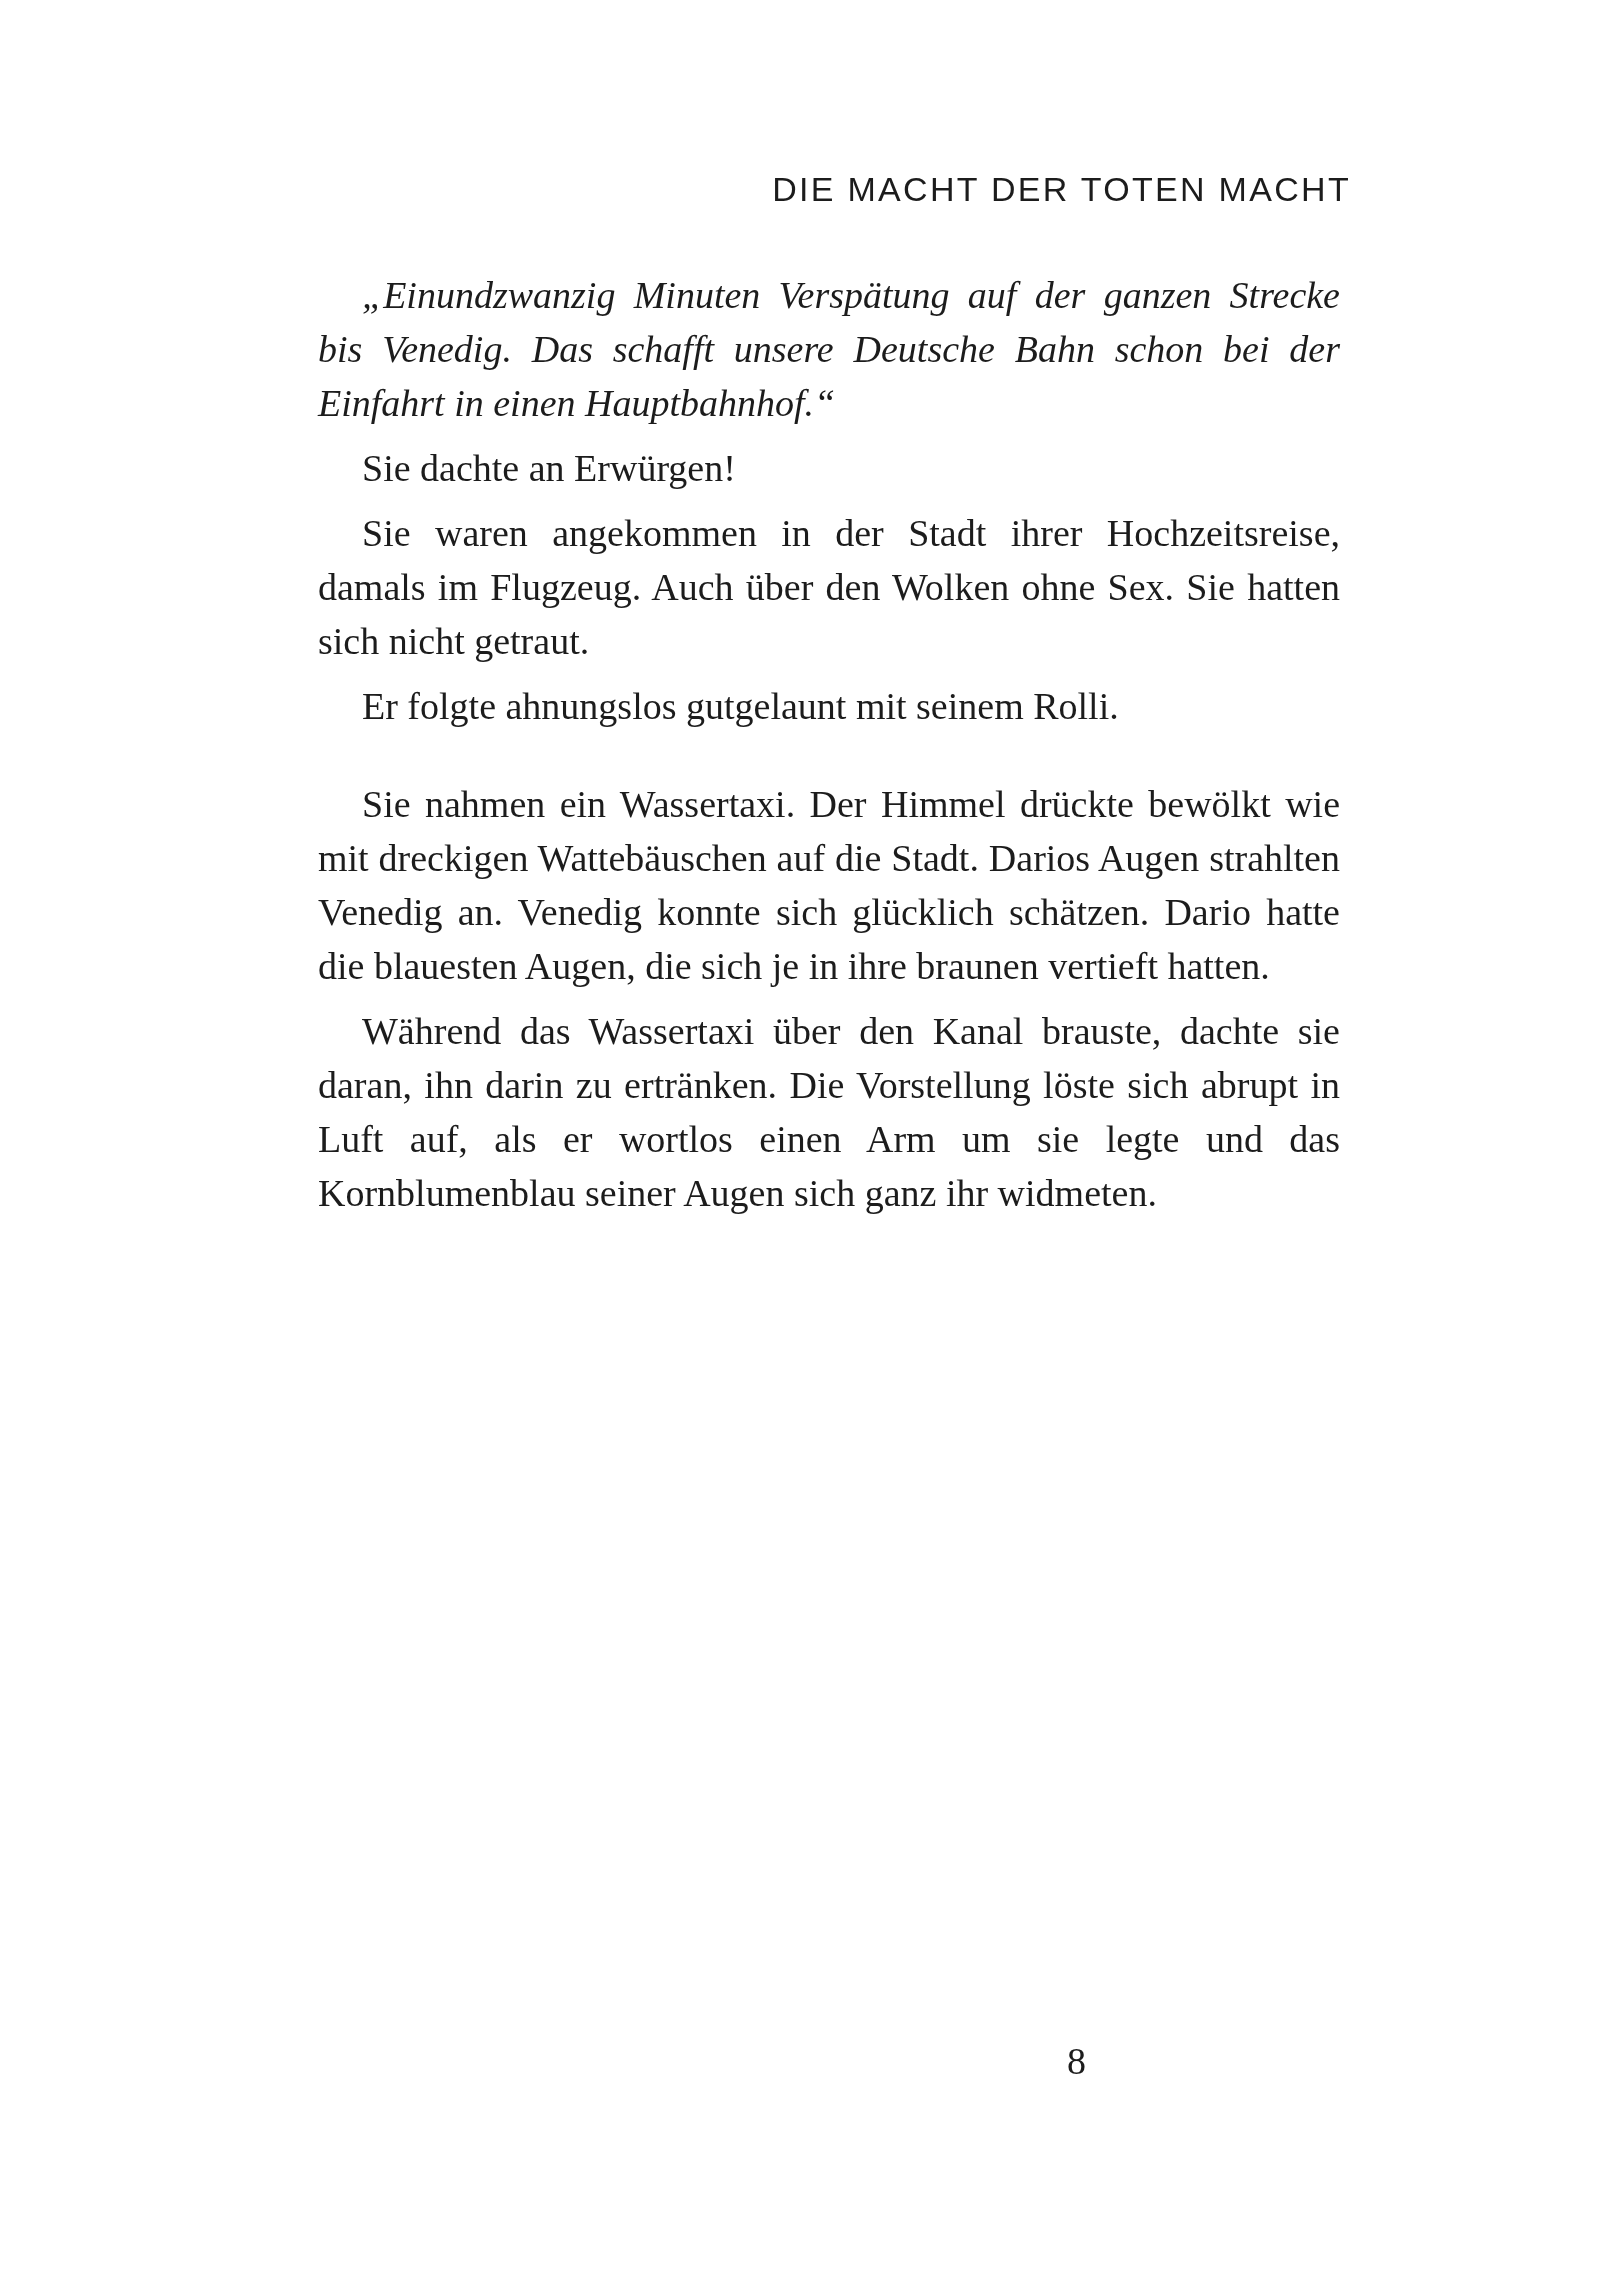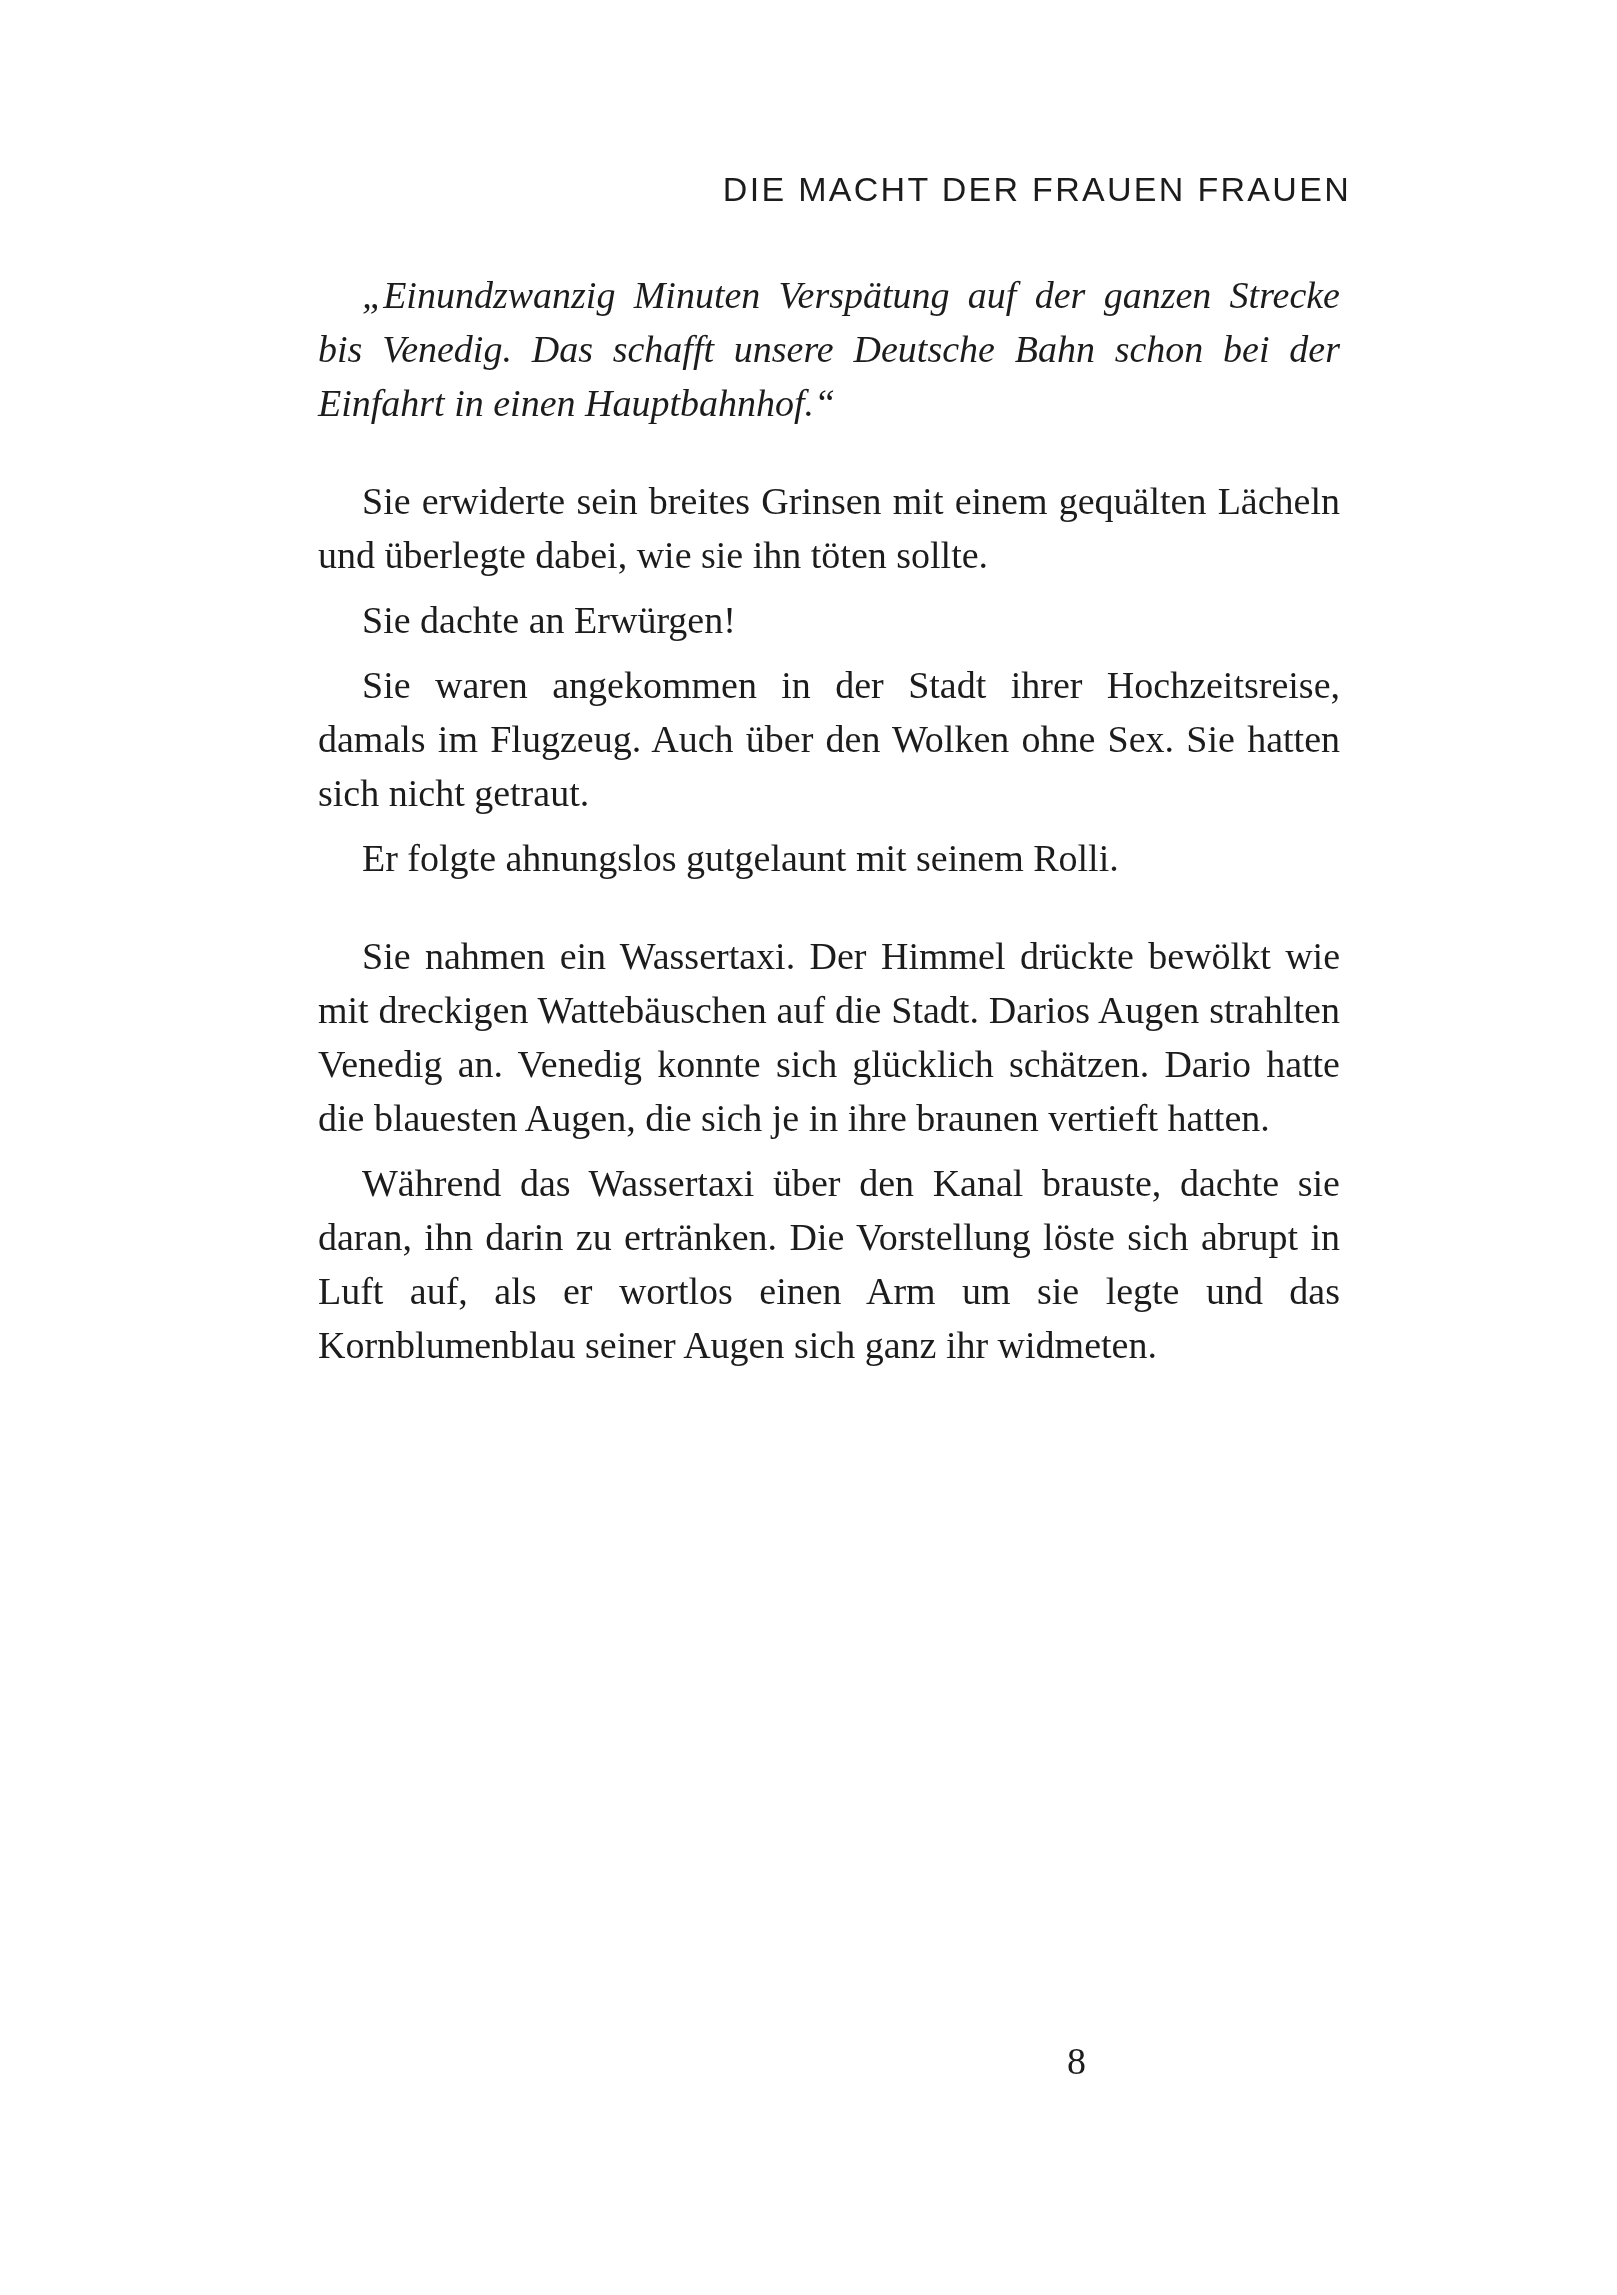--- a/index.html
+++ b/index.html
@@ -54,25 +54,24 @@
     left: 1067px;
     font-size: 38px;
     line-height: 54px;
   }
 </style>
 </head>
 <body>
 
 <div class="page">
 
-  <header class="running-head">DIE MACHT DER FRAUEN FRAUEN</header>
+  <header class="running-head">DIE MACHT DER TOTEN MACHT</header>
 
   <main class="content">
     <p class="para quote">„Einundzwanzig Minuten Verspätung auf der ganzen Strecke bis Venedig. Das schafft unsere Deutsche Bahn schon bei der Einfahrt in einen Hauptbahnhof.“</p>
-    <p class="para gap">Sie erwiderte sein breites Grinsen mit einem gequälten Lächeln und überlegte dabei, wie sie ihn töten sollte.</p>
     <p class="para">Sie dachte an Erwürgen!</p>
     <p class="para">Sie waren angekommen in der Stadt ihrer Hochzeitsreise, damals im Flugzeug. Auch über den Wolken ohne Sex. Sie hatten sich nicht getraut.</p>
     <p class="para">Er folgte ahnungslos gutgelaunt mit seinem Rolli.</p>
     <p class="para gap">Sie nahmen ein Wassertaxi. Der Himmel drückte bewölkt wie mit dreckigen Wattebäuschen auf die Stadt. Darios Augen strahlten Venedig an. Venedig konnte sich glücklich schätzen. Dario hatte die blauesten Augen, die sich je in ihre braunen vertieft hatten.</p>
     <p class="para">Während das Wassertaxi über den Kanal brauste, dachte sie daran, ihn darin zu ertränken. Die Vorstellung löste sich abrupt in Luft auf, als er wortlos einen Arm um sie legte und das Kornblumenblau seiner Augen sich ganz ihr widmeten.</p>
   </main>
 
   <div class="page-number">8</div>
 
 </div>

